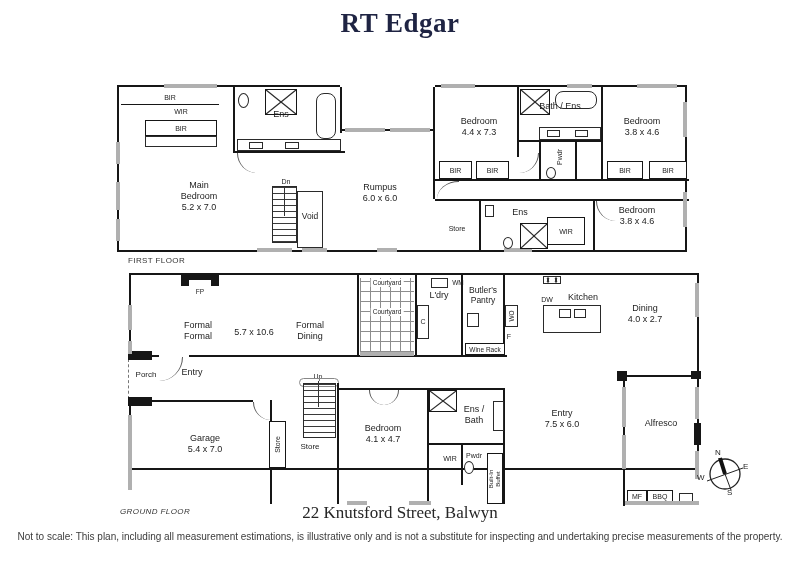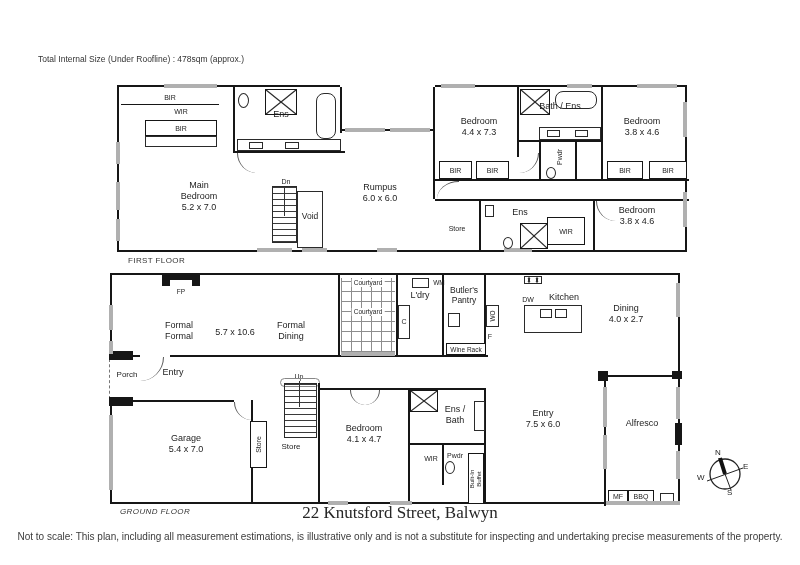--- a/index.html
+++ b/index.html
@@ -36,22 +36,22 @@
   #address{position:absolute;left:0;right:0;top:503px;text-align:center;
            font-family:"Liberation Serif",serif;font-size:17px;color:#262626;}
   #disclaimer{position:absolute;left:0;right:0;top:531px;text-align:center;font-size:10px;color:#3c3c3c;}
   .cl{position:absolute;font-size:8px;color:#1d1d1d;}
 </style>
 </head>
 <body>
 
 <div id="page">
 
+  <div id="brand" style="color:#1f2443">RT Edgar</div>
   <div id="sizes">
-    <div>Total Internal Size (Under Roofline) : 478sqm (approx.)</div>
   </div>
 
   <div id="ff" class="plan" style="left:117px;top:85px;width:570px;height:167px;">
 
     <div class="erase" style="left:221px;top:-3px;width:95px;height:3px;"></div>
     <div class="w" style="left:221px;top:0;width:2px;height:46px;"></div>
     <div class="w" style="left:221px;top:42px;width:95px;height:2px;"></div>
     <div class="win" style="left:226px;top:41px;width:40px;height:4px;"></div>
     <div class="win" style="left:271px;top:41px;width:40px;height:4px;"></div>
 
@@ -176,21 +176,21 @@
       <div>3.8 x 4.6</div>
     </div>
 
     <div class="arc" style="left:118px;top:66px;width:20px;height:20px;border-width:0 0 0 1px;border-radius:0 0 0 100%;"></div>
     <div class="arc" style="left:400px;top:66px;width:20px;height:20px;border-width:0 1px 0 0;border-radius:0 0 100% 0;"></div>
     <div class="arc" style="left:318px;top:94px;width:22px;height:18px;border-width:1px 0 0 0;border-radius:100% 0 0 0;"></div>
     <div class="arc" style="left:477px;top:114px;width:20px;height:20px;border-width:0 0 0 1px;border-radius:0 0 0 100%;"></div>
   </div>
   <div class="floorlbl" style="left:128px;top:256px;">FIRST FLOOR</div>
 
-  <div id="gf" class="plan" style="left:110px;top:273px;width:570px;height:231px;">
+  <div id="gf" class="plan" style="left:129px;top:273px;width:570px;height:197px;">
 
     <div class="erase" style="left:-3px;top:84px;width:3px;height:40px;"></div>
     <div class="abs" style="left:-3px;top:84px;width:1px;height:40px;border-left:1px dashed #777;"></div>
     <div class="w" style="left:-3px;top:76px;width:24px;height:9px;"></div>
     <div class="w" style="left:-3px;top:122px;width:24px;height:9px;"></div>
 
     <div class="w" style="left:50px;top:0;width:38px;height:11px;"></div>
     <div class="erase" style="left:58px;top:5px;width:22px;height:6px;"></div>
     <div class="sl tiny" style="left:69px;top:13px;">FP</div>
 

